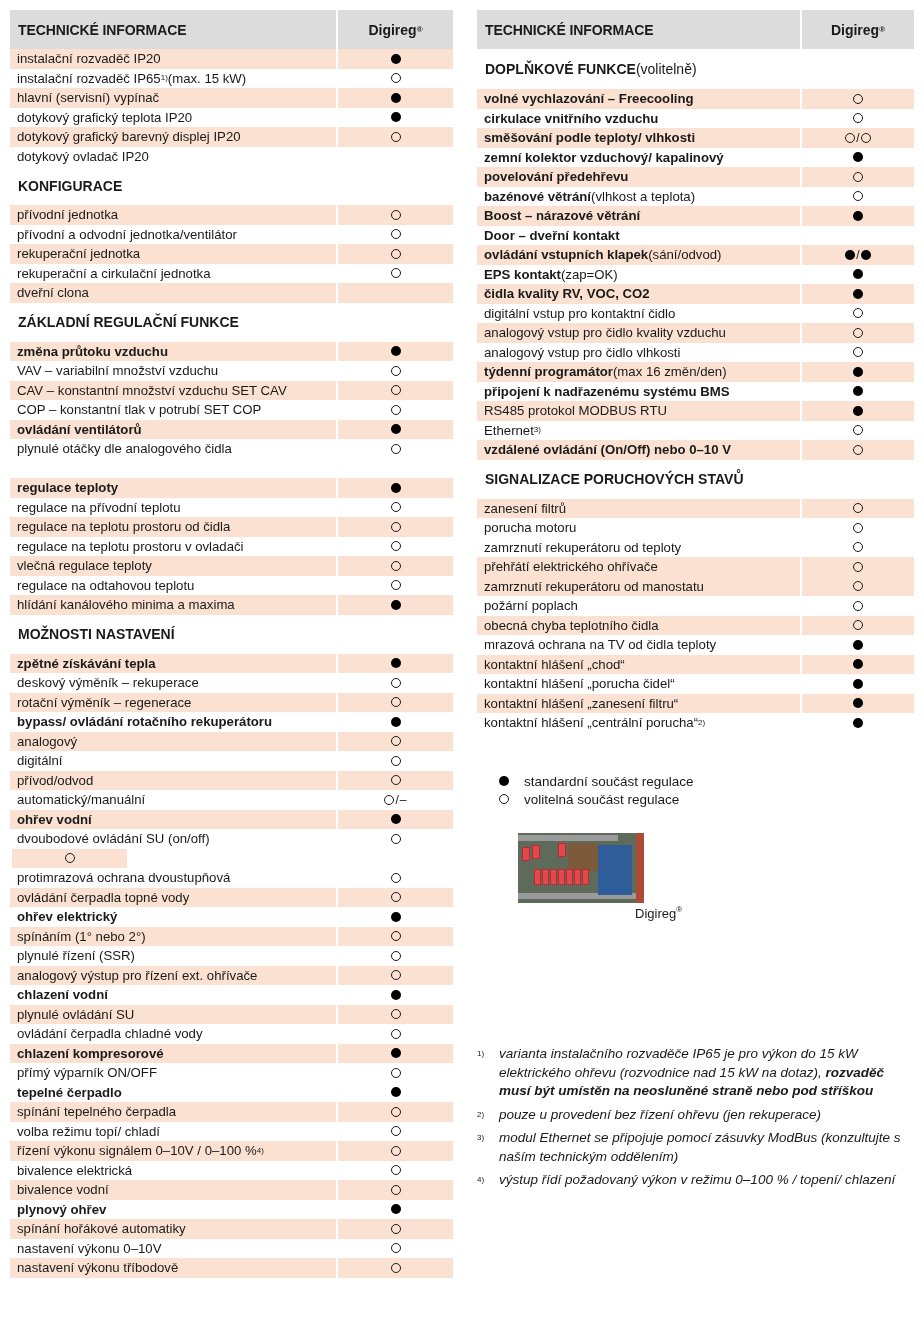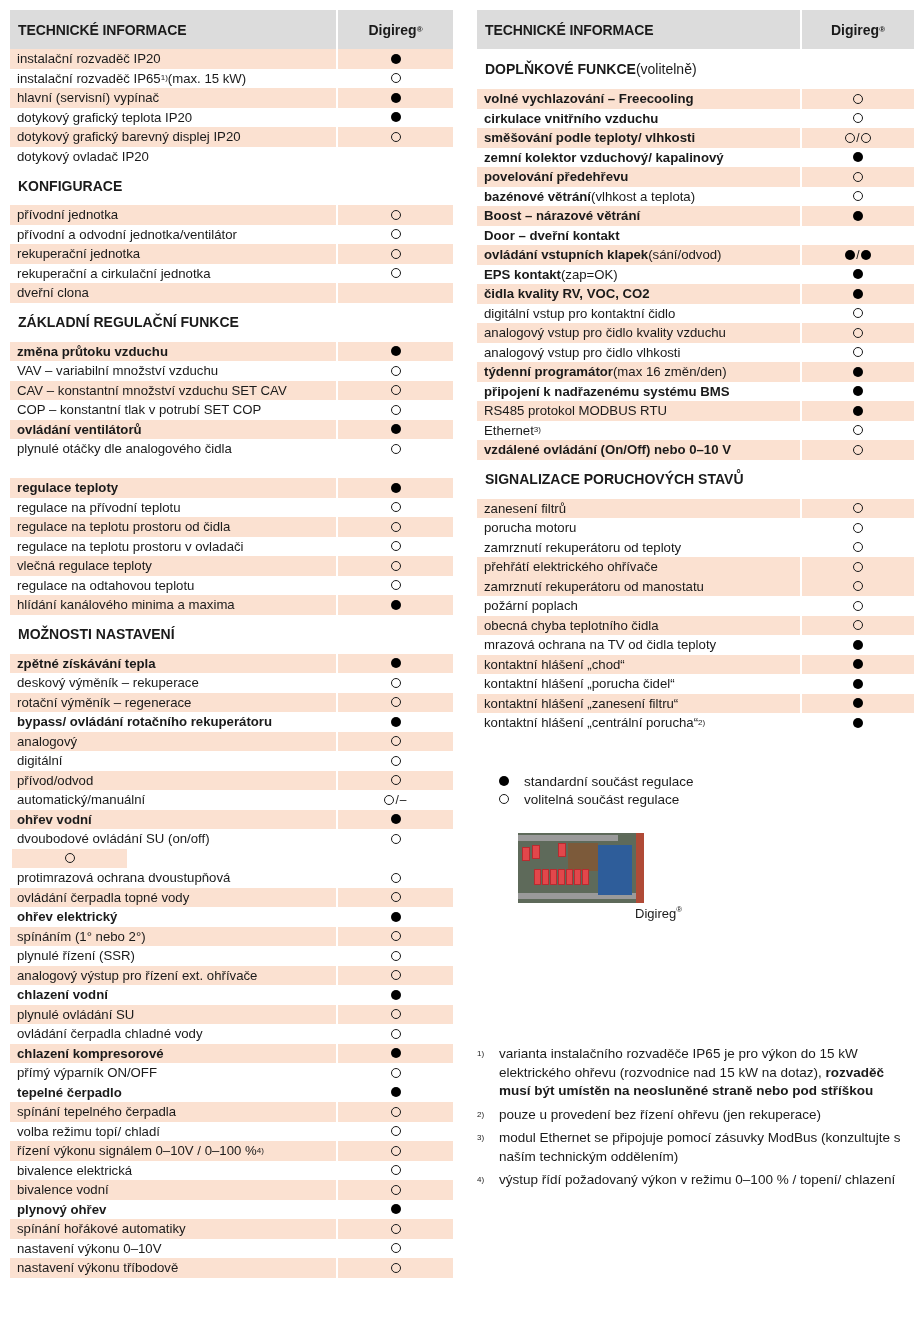--- a/index.html
+++ b/index.html
@@ -42,21 +42,21 @@
   .photo .strip { position: absolute; background: #9a9a9a; }
   .photo .relay { position: absolute; background: #e2474b; border: 1px solid #b72c30; }
   .photo .blue { position: absolute; left: 80px; top: 12px; width: 34px; height: 50px; background: #2e5d9a; }
   .photo .brown { position: absolute; left: 50px; top: 10px; width: 30px; height: 28px; background: #7c5a3a; }
   .photo .rededge { position: absolute; right: 0; top: 0; width: 8px; height: 70px; background: #b04a36; }
   .photo-caption { position: absolute; left: 592px; top: 906px; font-size: 13px; margin-left: 43px; }
 
   .notes { position: absolute; left: 477px; top: 1045px; width: 440px; font-size: 13.5px; line-height: 18.5px; }
   .note { display: flex; margin-bottom: 5px; }
   .note .num { width: 22px; font-size: 8px; padding-top: 0px; flex: none; }
-  .note .txt { flex: 1; }
+  .note .txt { flex: 1; font-style: italic; }
   .note .txt b { font-weight: bold; }
 </style>
 </head>
 <body>
 
 <div class="col left" id="left-col">
   <div class="hdr">
     <div class="lab">TECHNICKÉ INFORMACE</div>
     <div class="val">
         <span>Digireg</span>

